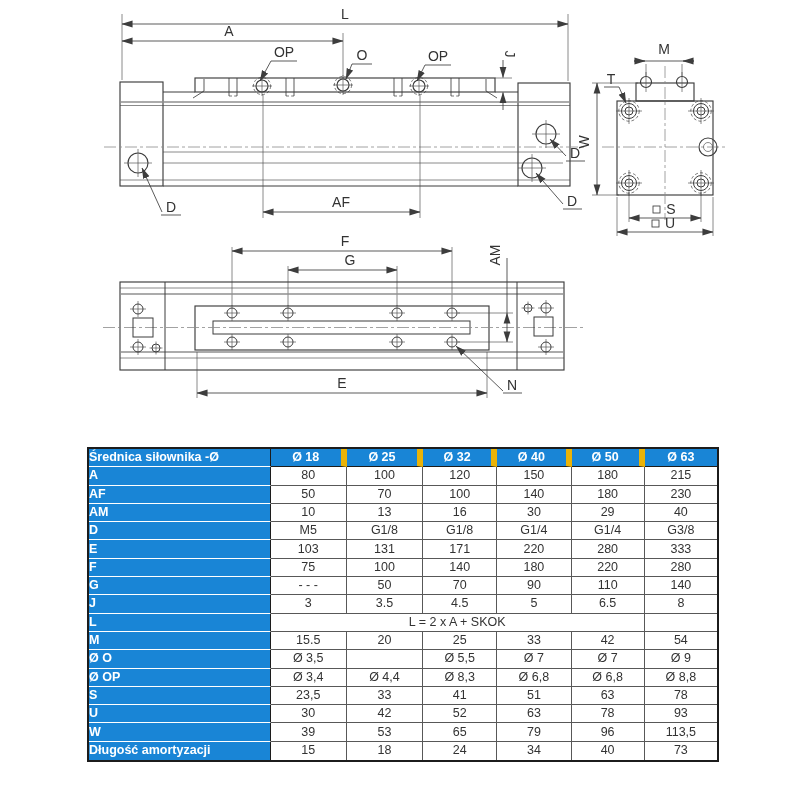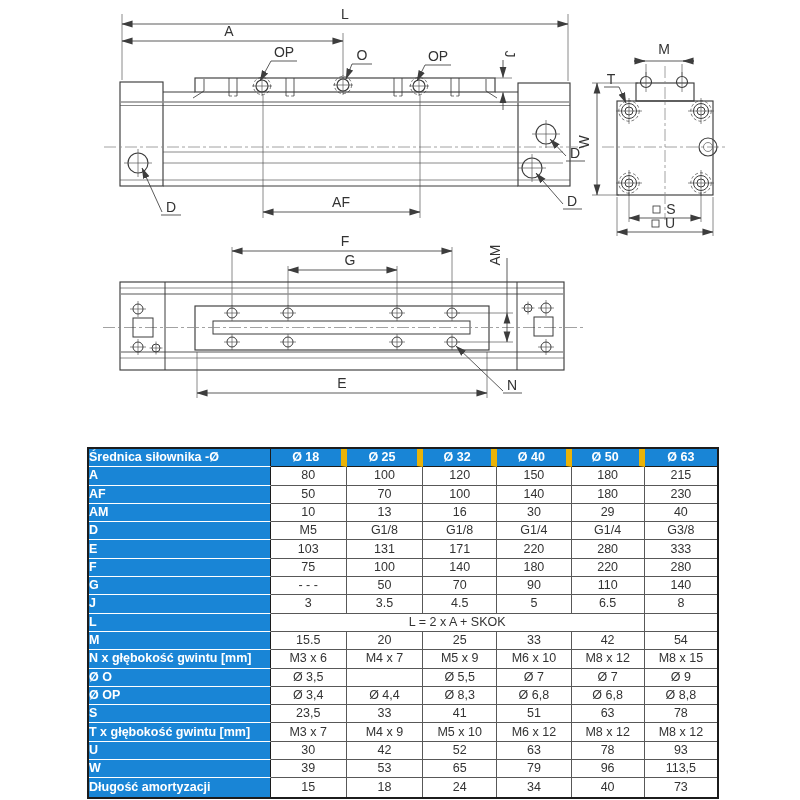--- a/index.html
+++ b/index.html
@@ -418,29 +418,20 @@
           <tr>
             <td class="rowlabel">M</td>
             <td class="val">15.5</td>
             <td class="val">20</td>
             <td class="val">25</td>
             <td class="val">33</td>
             <td class="val">42</td>
             <td class="val">54</td>
           </tr>
           <tr>
-            <td class="rowlabel">N x głębokość gwintu [mm]</td>
-            <td class="val">M3 x 6</td>
-            <td class="val">M4 x 7</td>
-            <td class="val">M5 x 9</td>
-            <td class="val">M6 x 10</td>
-            <td class="val">M8 x 12</td>
-            <td class="val">M8 x 15</td>
-          </tr>
-          <tr>
             <td class="rowlabel">Ø O</td>
             <td class="val">Ø 3,5</td>
             <td class="val"></td>
             <td class="val">Ø 5,5</td>
             <td class="val">Ø 7</td>
             <td class="val">Ø 7</td>
             <td class="val">Ø 9</td>
           </tr>
           <tr>
             <td class="rowlabel">Ø OP</td>
@@ -454,29 +445,20 @@
           <tr>
             <td class="rowlabel">S</td>
             <td class="val">23,5</td>
             <td class="val">33</td>
             <td class="val">41</td>
             <td class="val">51</td>
             <td class="val">63</td>
             <td class="val">78</td>
           </tr>
           <tr>
-            <td class="rowlabel">T x głębokość gwintu [mm]</td>
-            <td class="val">M3 x 7</td>
-            <td class="val">M4 x 9</td>
-            <td class="val">M5 x 10</td>
-            <td class="val">M6 x 12</td>
-            <td class="val">M8 x 12</td>
-            <td class="val">M8 x 12</td>
-          </tr>
-          <tr>
             <td class="rowlabel">U</td>
             <td class="val">30</td>
             <td class="val">42</td>
             <td class="val">52</td>
             <td class="val">63</td>
             <td class="val">78</td>
             <td class="val">93</td>
           </tr>
           <tr>
             <td class="rowlabel">W</td>

